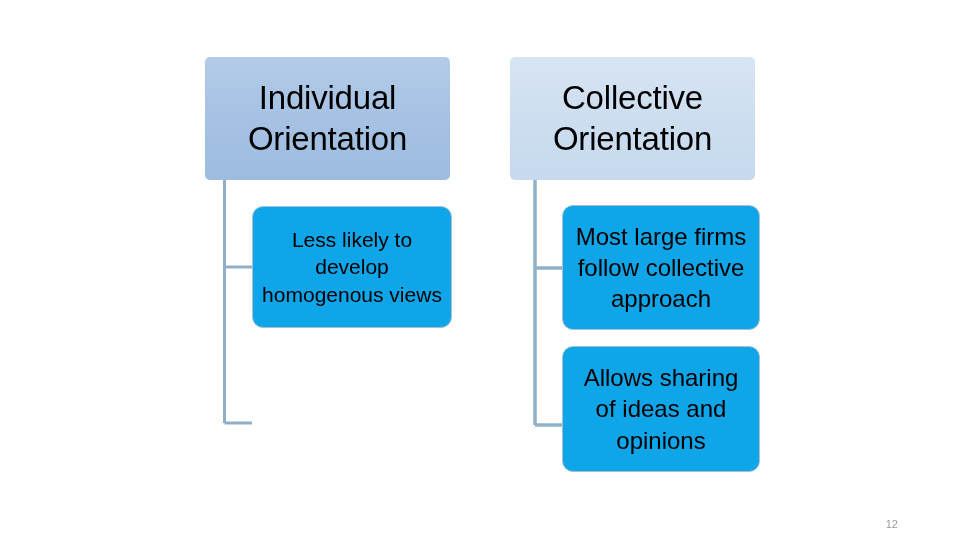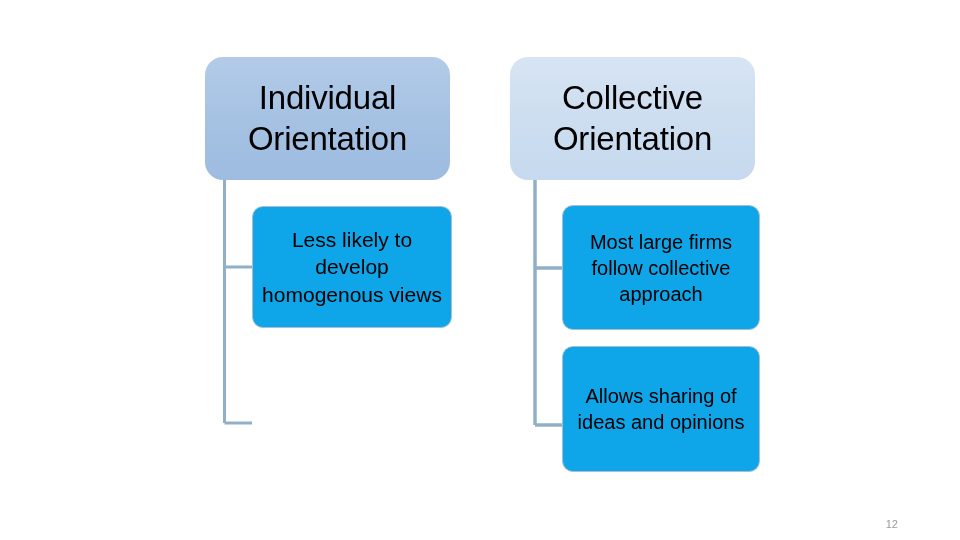--- a/index.html
+++ b/index.html
@@ -32,21 +32,21 @@
   .column.col-0 { left: 195px; }
   .column.col-1 { left: 500px; }
 
   
   .header-box {
     position: absolute;
     left: 10px;
     top: 57px;
     width: 245px;
     height: 123px;
-    border-radius: 18px;
+    border-radius: 5px;
     display: flex;
     align-items: center;
     justify-content: center;
     box-sizing: border-box;
     padding: 0 8px;
   }
   .col-0 .header-box {
     background: linear-gradient(180deg, #b3cbe8 0%, #a6c2e3 48%, #9dbce0 100%);
   }
   .col-1 .header-box {
@@ -91,21 +91,21 @@
   .col-1 .child-box.c0 { top: 205px; height: 125px; }
   .col-1 .child-box.c1 { top: 346px; height: 126px; }
 
   .child-text {
     font-size: 21px;
     line-height: 1.3;
     color: #000000;
     text-align: center;
     font-weight: 400;
   }
-  .col-1 .child-text { font-size: 20px; }
+  .col-1 .child-text { font-size: 24px; }
 
   
   .page-number {
     position: absolute;
     right: 62px;
     bottom: 10px;
     font-size: 11px;
     color: #9a9a9a;
     font-family: "Liberation Sans", sans-serif;
   }

